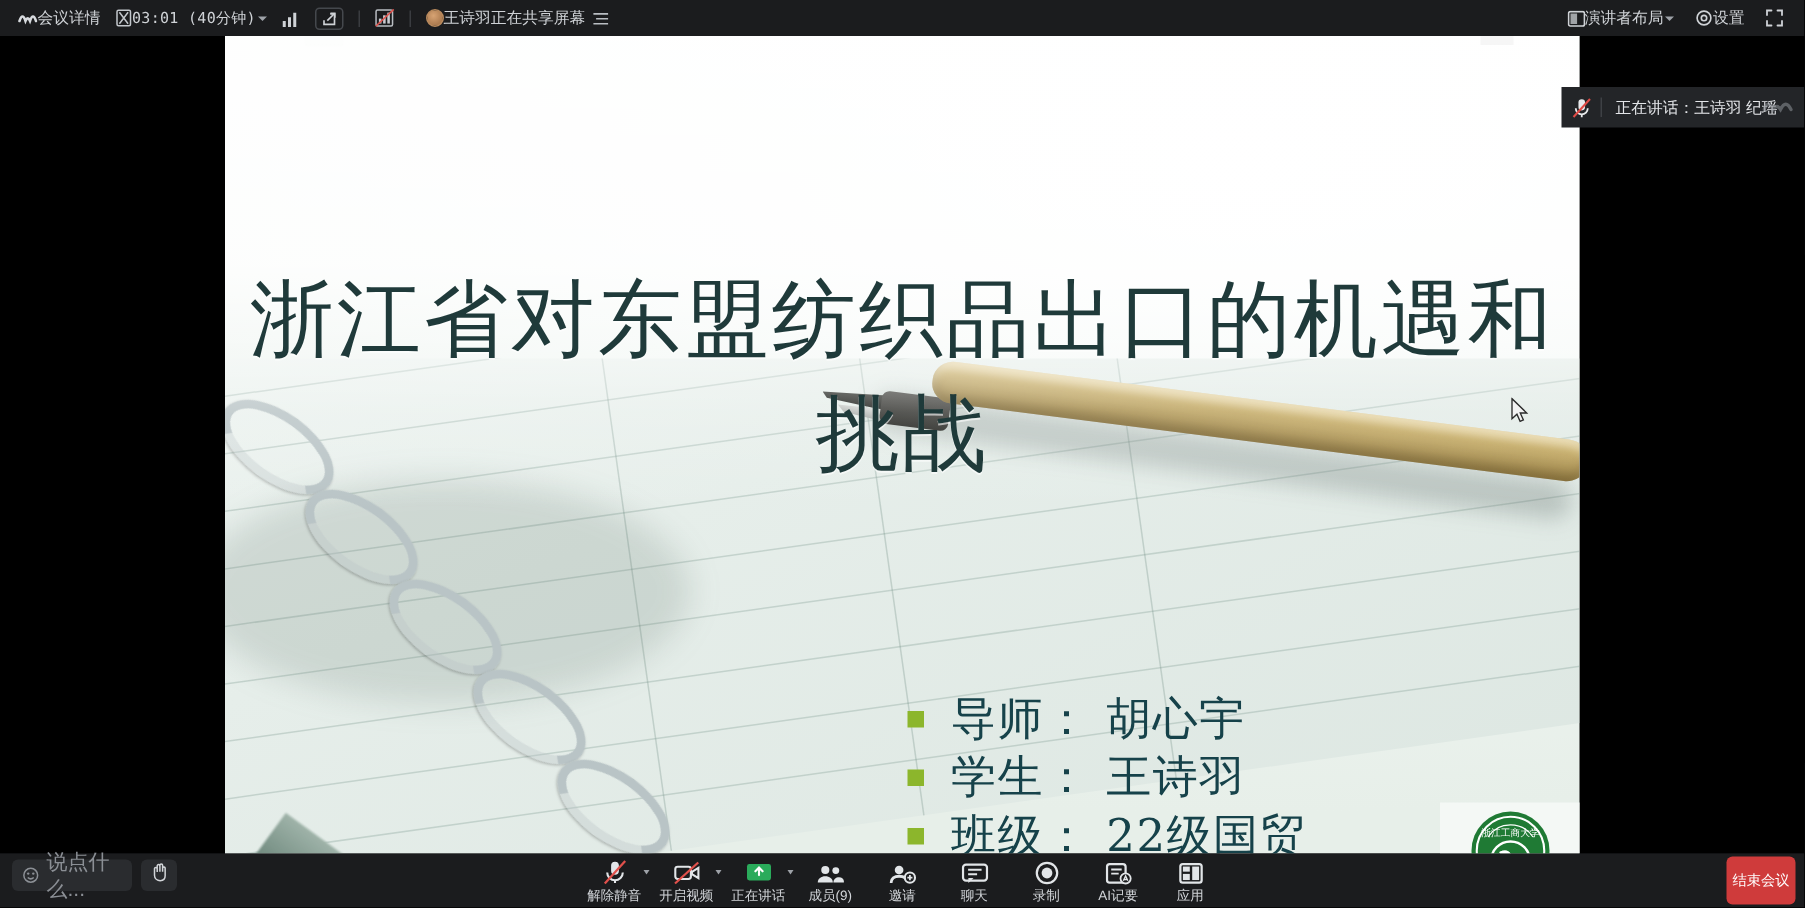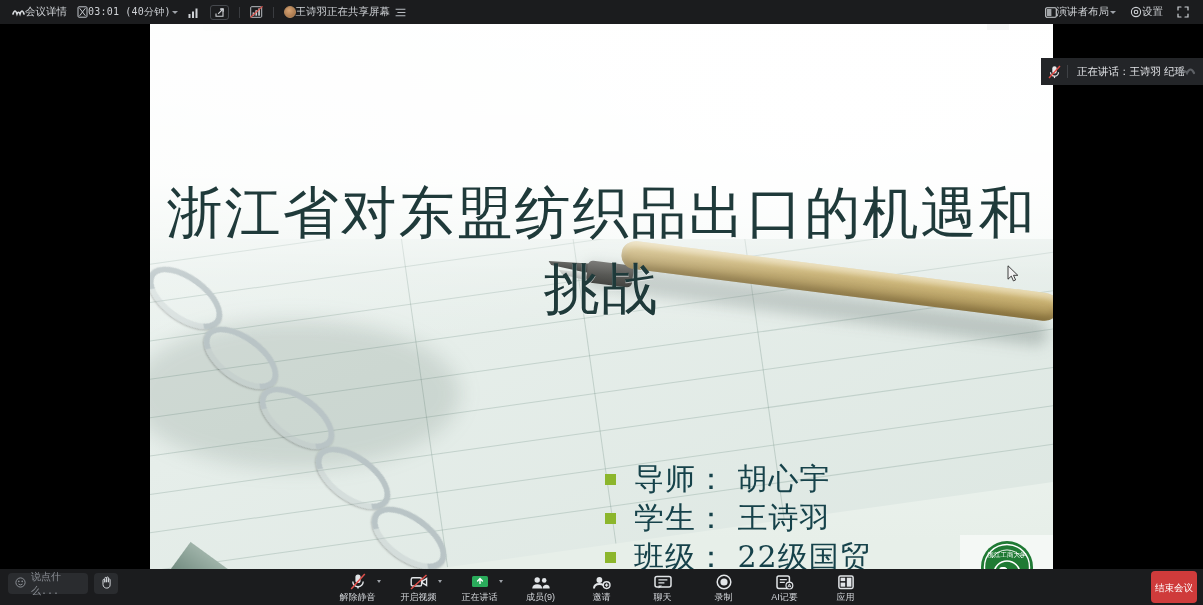--- a/index.html
+++ b/index.html
@@ -139,25 +139,25 @@
   }
 
   
   #bottombar {
     position:absolute; left:0; bottom:0; width:1203px; height:36px;
     background:#1b1c1e; z-index:50;
   }
   .bb-left { position:absolute; left:8px; top:4px; display:flex; align-items:center; gap:6px; }
   .chat-pill {
     width:80px; height:21px; background:#2a2c2f; border-radius:4px;
-    display:flex; align-items:center; gap:5px; padding:0 7px; color:#8b8f95; font-size:10px;font-family:Liberation Mono, monospace;
+    display:flex; align-items:center; gap:5px; padding:0 7px; color:#8b8f95; font-size:14px;
   }
   .hand-btn { width:24px; height:21px; background:#2a2c2f; border-radius:4px; display:flex; align-items:center; justify-content:center; }
 
-  .bb-center { position:absolute; left:0; right:0; top:2px; display:flex; justify-content:center; gap:13px; }
+  .bb-center { position:absolute; left:0; right:0; top:2px; display:flex; justify-content:center; gap:0px; }
   .bb-item {
     width:48px; height:33px; display:flex; flex-direction:column; align-items:center;
     justify-content:center; gap:2px; color:#d2d5d9; font-size:9px; position:relative; border-radius:4px;
   }
   .bb-ic { height:17px; display:flex; align-items:flex-end; justify-content:center; }
   .bb-lbl { line-height:10px; white-space:nowrap; }
   .bb-caret {
     position:absolute; right:1px; top:9px; width:0;height:0;
     border-left:2.5px solid transparent;border-right:2.5px solid transparent;border-top:3px solid #9ea2a8;
   }

